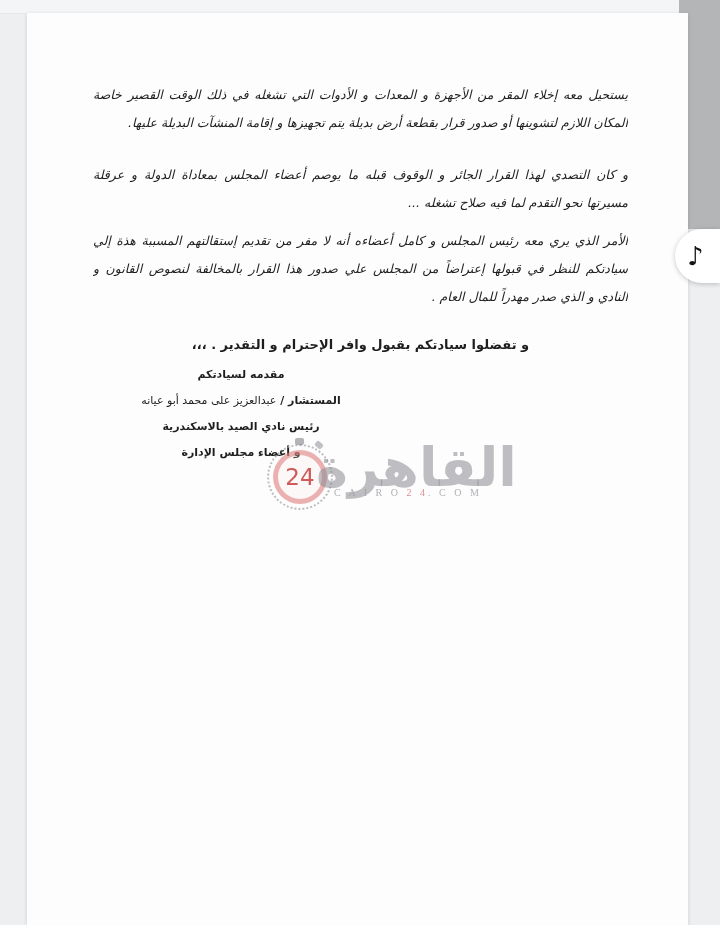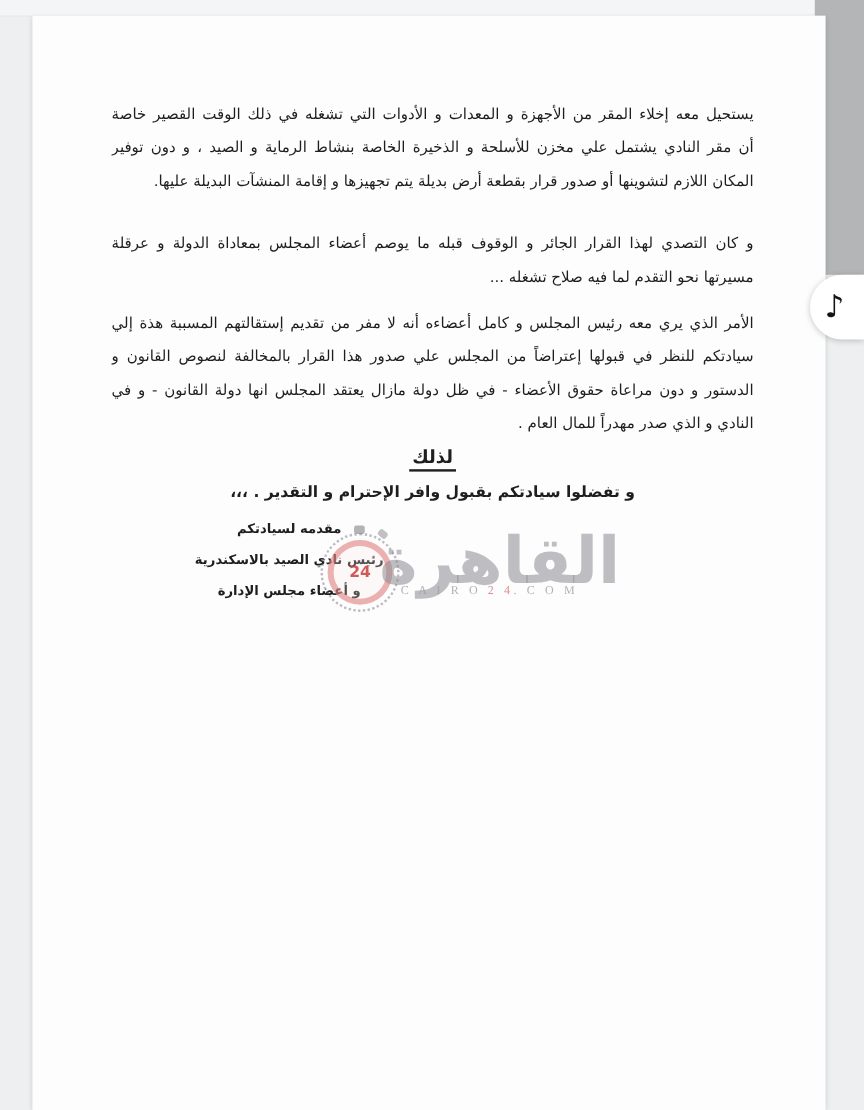--- a/index.html
+++ b/index.html
@@ -18,24 +18,24 @@
   }
   .page{
     position:absolute;left:27px;top:13px;width:661px;height:912px;
     background:#fdfdfd;
     box-shadow:0 1px 4px rgba(0,0,0,0.14);
   }
   .doc-body{
     position:absolute;left:66px;right:60px;top:68px;
     direction:rtl;color:#1e1e1e;
   }
-  .para{margin:0;}
+  .para{margin:0;font-style:italic;}
   .para:nth-child(1){margin-bottom:24px;}
   .para:nth-child(2){margin-bottom:10px;}
-  .para:nth-child(3){margin-bottom:4px;}
+  .para:nth-child(3){margin-bottom:20px;}
   .dline{
     height:28px;line-height:28px;font-size:12.5px;
     text-align:justify;text-align-last:justify;
     overflow:hidden;white-space:normal;
   }
   .dline.lastline{text-align-last:right;}
   .heading-row{text-align:center;margin:2px 0 4px;}
   .heading{
     display:inline-block;font-weight:bold;font-size:15px;
     border-bottom:2px solid #1e1e1e;padding:0 3px 1px;
@@ -66,21 +66,21 @@
   .wm-clock-ring{
     position:absolute;left:-4px;top:-4px;right:-4px;bottom:-4px;
     border:2px dotted rgba(110,110,118,0.45);border-radius:50%;
   }
   .wm-clock-face{
     position:absolute;left:2px;top:2px;right:2px;bottom:2px;
     border:5px solid rgba(217,106,106,0.5);border-radius:50%;
     background:rgba(255,235,235,0.25);
     display:flex;align-items:center;justify-content:center;
   }
-  .wm-clock-num{font-size:13px;font-weight:bold;color:rgba(198,62,62,0.85);}
+  .wm-clock-num{font-size:23px;font-weight:normal;color:rgba(198,62,62,0.85);}
   .wm-crown{
     position:absolute;left:24px;top:-10px;width:9px;height:7px;
     background:rgba(120,120,128,0.55);border-radius:2px;
   }
   .wm-button{
     position:absolute;left:44px;top:-6px;width:8px;height:6px;
     background:rgba(120,120,128,0.45);border-radius:2px;transform:rotate(40deg);
   }
   
   .music-tab{
@@ -96,43 +96,39 @@
 <body>
 
 <div class="top-strip"></div>
 <div class="side-strip"></div>
 
 <div class="page">
   <div class="doc-body">
     <div>
         <div class="para">
           <div class="dline">يستحيل معه إخلاء المقر من الأجهزة و المعدات و الأدوات التي تشغله في ذلك الوقت القصير خاصة</div>
-          <div class="dline">أن مقر النادي يشتمل علي مخزن للأسلحة و الذخيرة الخاصة بنشاط الرماية و الصيد ، و دون توفير</div>
           <div class="dline lastline">المكان اللازم لتشوينها أو صدور قرار بقطعة أرض بديلة يتم تجهيزها و إقامة المنشآت البديلة عليها.</div>
         </div>
         <div class="para">
           <div class="dline">و كان التصدي لهذا القرار الجائر و الوقوف قبله ما يوصم أعضاء المجلس بمعاداة الدولة و عرقلة</div>
           <div class="dline lastline">مسيرتها نحو التقدم لما فيه صلاح تشغله ...</div>
         </div>
         <div class="para">
           <div class="dline">الأمر الذي يري معه رئيس المجلس و كامل أعضاءه أنه لا مفر من تقديم إستقالتهم المسببة هذة إلي</div>
           <div class="dline">سيادتكم للنظر في قبولها إعتراضاً من المجلس علي صدور هذا القرار بالمخالفة لنصوص القانون و</div>
-          <div class="dline">الدستور و دون مراعاة حقوق الأعضاء - في ظل دولة مازال يعتقد المجلس انها دولة القانون - و في</div>
           <div class="dline lastline">النادي و الذي صدر مهدراً للمال العام .</div>
         </div>
       </div>
 
-    <div class="heading-row">
-      <span class="heading">لذلك</span>
-    </div>
 
     <div class="req req-2">و تفضلوا سيادتكم بقبول وافر الإحترام و التقدير . ،،،</div>
 
     <div class="signature">
       <div class="sig-line">مقدمه لسيادتكم</div>
+      <div class="sig-line"><span>المستشار /</span> <span class="sig-name-rest">عبدالعزيز على محمد أبو عيانه</span></div>
       <div class="sig-line">رئيس نادي الصيد بالاسكندرية</div>
       <div class="sig-line">و أعضاء مجلس الإدارة</div>
     </div>
   </div>
 </div>
 
 <div class="watermark">
   <div class="wm-clock">
     <div class="wm-clock-ring"></div>
     <div class="wm-crown"></div>

